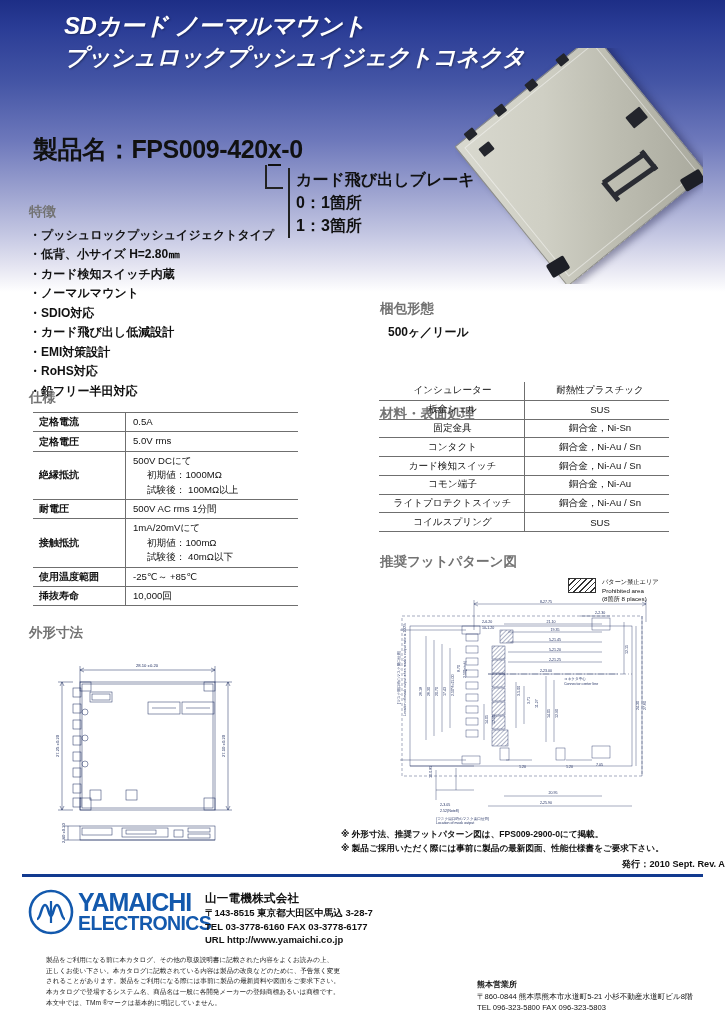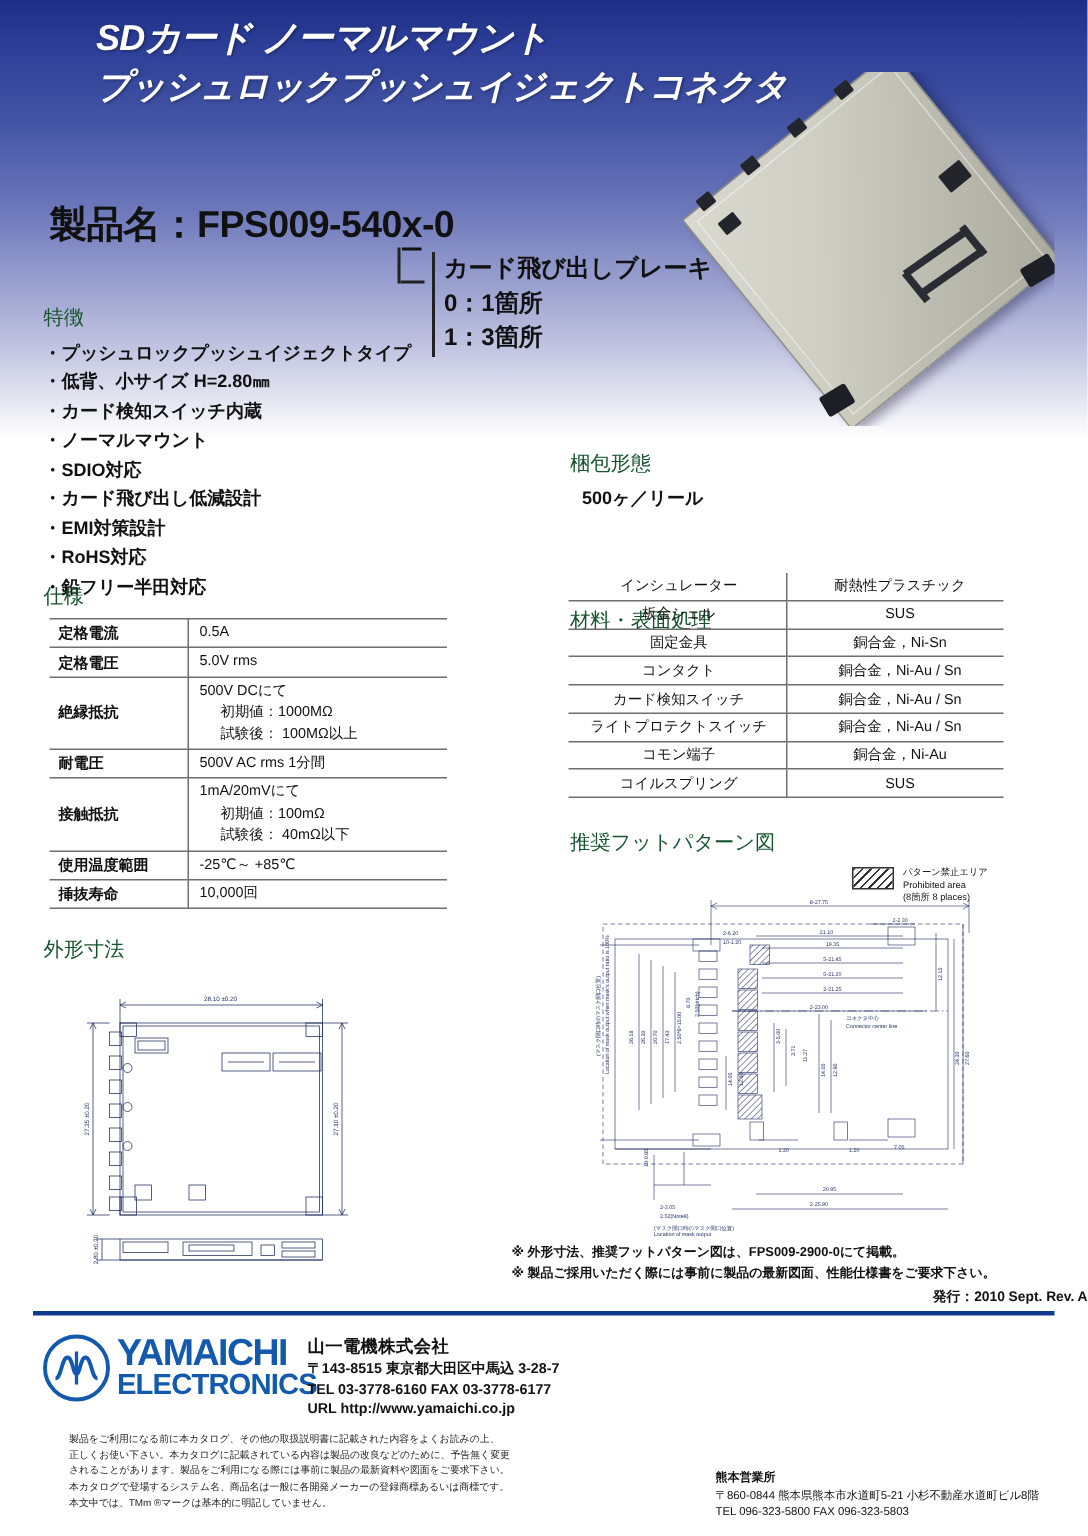--- a/index.html
+++ b/index.html
@@ -66,21 +66,21 @@
   .photo .shell:before{
     content:"";position:absolute;left:6px;top:6px;right:6px;bottom:6px;
     border:1px solid rgba(255,255,255,.45);
   }
   .tab{position:absolute;background:#23252c;border-radius:1px;}
   .foot{position:absolute;background:#1d1f26;border-radius:2px;}
   .slitA,.slitB{position:absolute;background:#2a2c33;}
 
   
   .h-sec{
-    position:absolute;font-size:13.5px;font-weight:normal;color:#14532d;
+    position:absolute;font-size:13.5px;font-weight:bold;color:#737373;
     white-space:nowrap;letter-spacing:0px;
   }
 
   
   .features{
     position:absolute;left:29px;top:226px;width:300px;
     font-size:12px;font-weight:bold;line-height:1.62;color:#111;
   }
   .features div{white-space:nowrap;}
 
@@ -180,21 +180,21 @@
 
 <div class="page">
 
   <div class="banner">
 
     <div class="banner-title">
       <div class="l1">SDカード ノーマルマウント</div>
       <div class="l2">プッシュロックプッシュイジェクトコネクタ</div>
     </div>
 
-    <div class="prod-name"><span>製品名：FPS009-540</span><span class="u">x</span><span>-0</span></div>
+    <div class="prod-name"><span>製品名：FPS009-420</span><span class="u">x</span><span>-0</span></div>
 
     <div class="leader"></div>
 
     <div class="variant">
       <div>カード飛び出しブレーキ</div>
       <div>0：1箇所</div>
       <div>1：3箇所</div>
     </div>
 
     <div class="photo">
@@ -290,26 +290,26 @@
     </tr>
     <tr>
       <td class="k">コンタクト</td>
       <td class="v">銅合金，Ni-Au / Sn</td>
     </tr>
     <tr>
       <td class="k">カード検知スイッチ</td>
       <td class="v">銅合金，Ni-Au / Sn</td>
     </tr>
     <tr>
+      <td class="k">コモン端子</td>
+      <td class="v">銅合金，Ni-Au</td>
+    </tr>
+    <tr>
       <td class="k">ライトプロテクトスイッチ</td>
       <td class="v">銅合金，Ni-Au / Sn</td>
-    </tr>
-    <tr>
-      <td class="k">コモン端子</td>
-      <td class="v">銅合金，Ni-Au</td>
     </tr>
     <tr>
       <td class="k">コイルスプリング</td>
       <td class="v">SUS</td>
     </tr>
   </tbody>
     </table>
 
   <div class="h-sec" style="left:380px;top:553px;">推奨フットパターン図</div>
 

